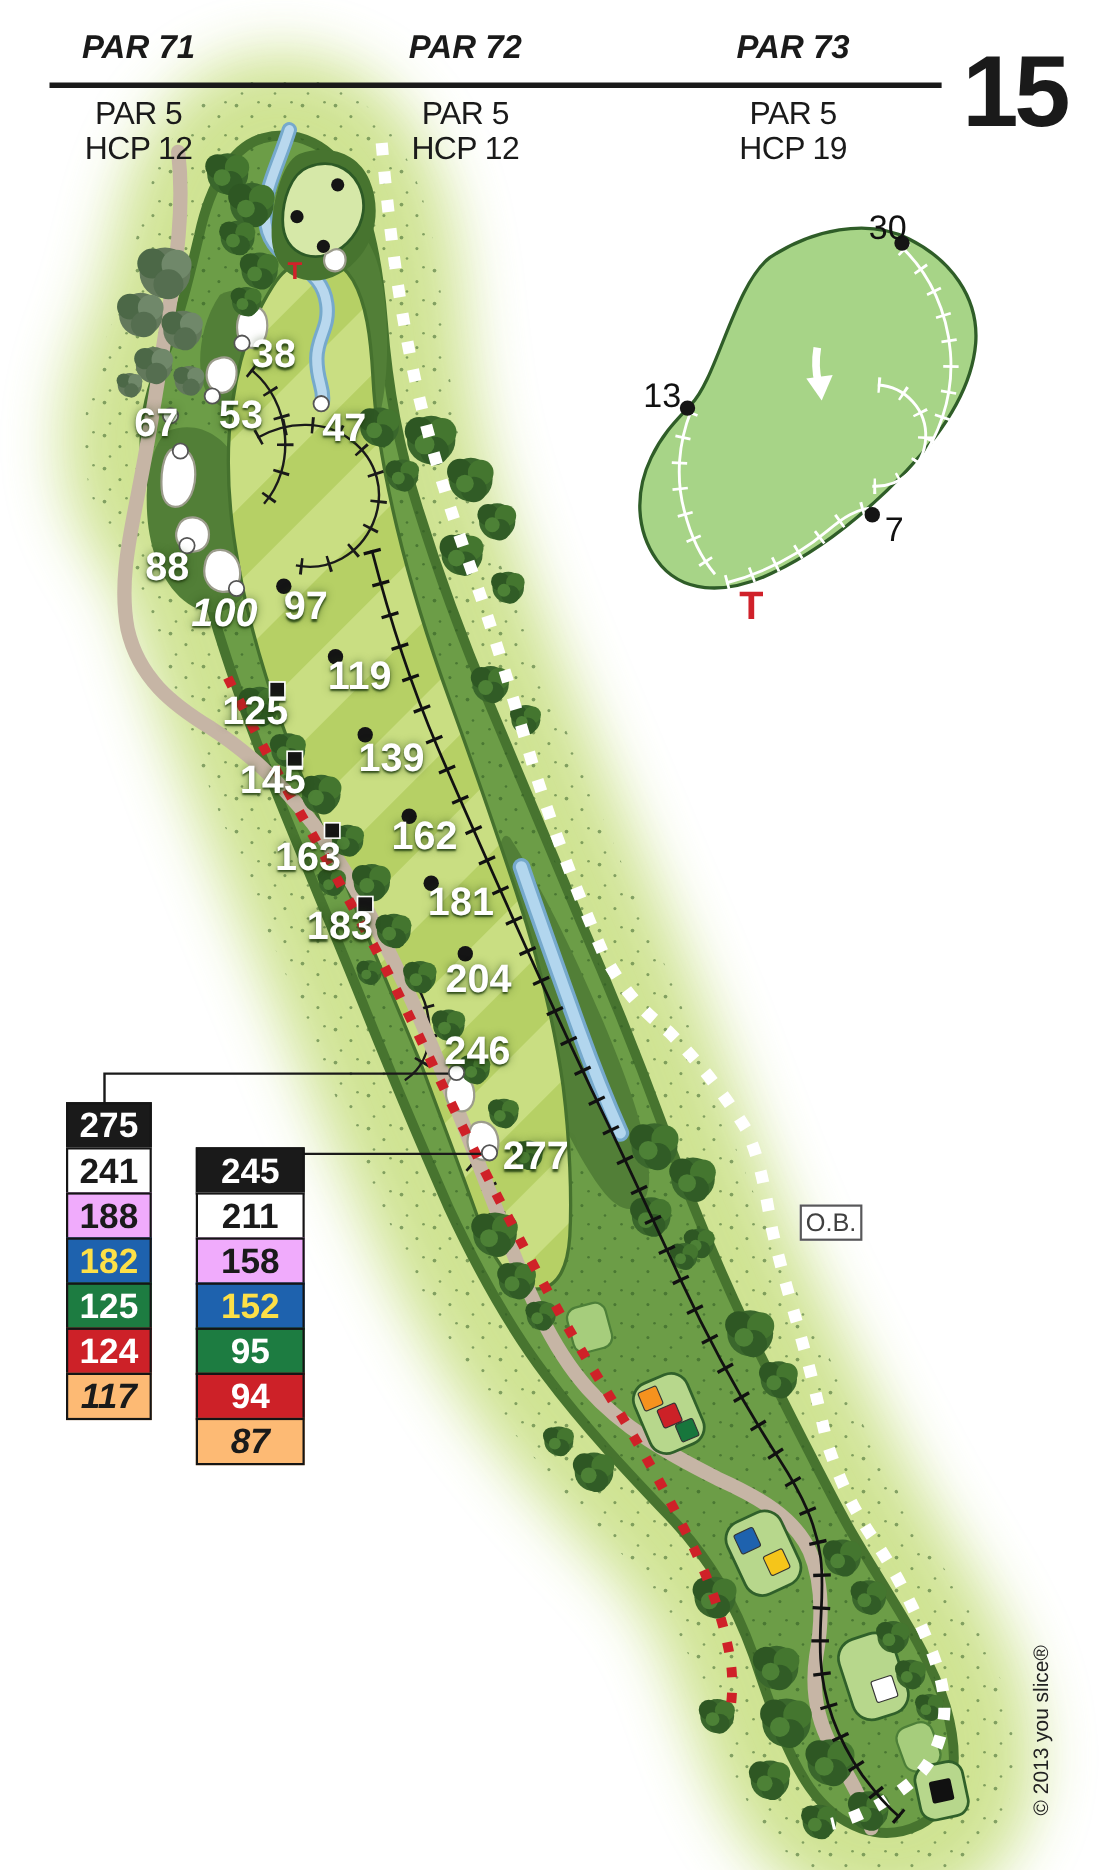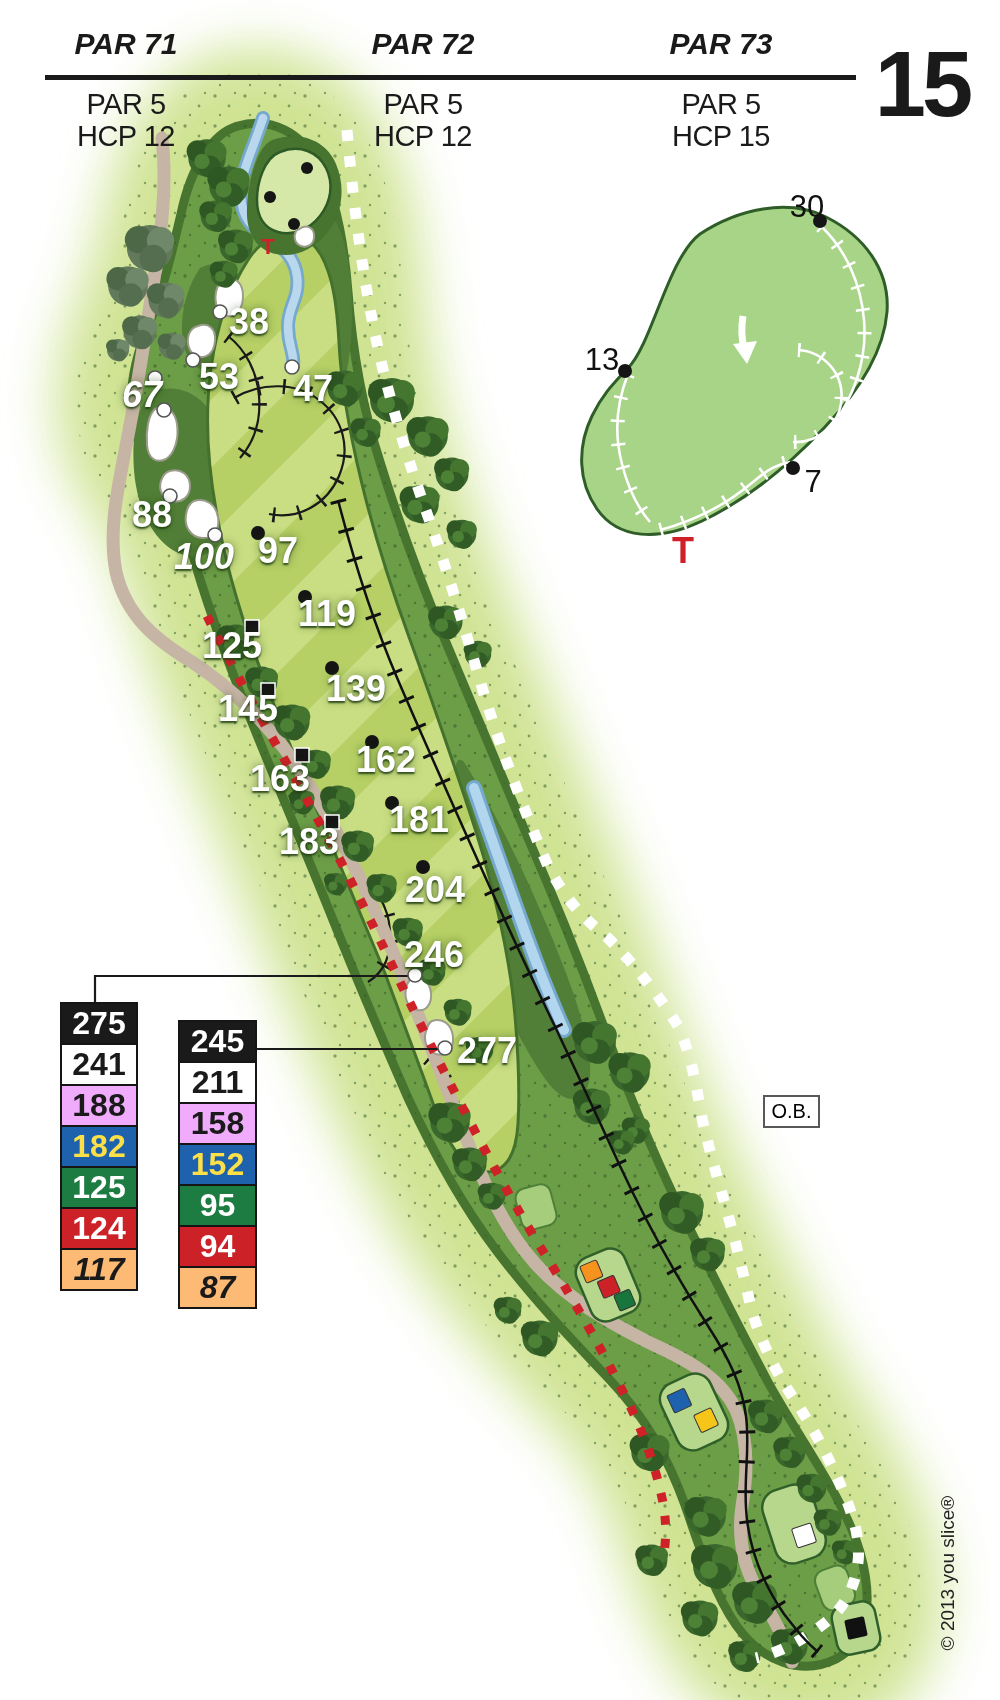--- a/index.html
+++ b/index.html
@@ -12,22 +12,22 @@
   .course-par{font-style:italic;font-weight:bold;font-size:30px;color:#1a1a1a;white-space:nowrap;}
   .hole-par,.hcp{font-size:29px;color:#1a1a1a;white-space:nowrap;letter-spacing:-0.5px;}
   .hole-num{font-weight:bold;font-size:92px;color:#1a1a1a;letter-spacing:-4px;white-space:nowrap;}
   
   .d{position:absolute;transform:translate(-50%,-50%);font-weight:bold;font-size:36px;color:#fff;
      text-shadow:0 2px 2px rgba(35,65,18,.9),0 0 8px rgba(35,65,18,.55);white-space:nowrap;}
   
   .g{position:absolute;transform:translate(-50%,-50%);font-size:31px;color:#111;white-space:nowrap;}
   .tmark{position:absolute;transform:translate(-50%,-50%);color:#d0212a;font-weight:bold;white-space:nowrap;}
   
-  .ob{border:2px solid #58585a;background:#fff;color:#000000;font-size:20px;
-      display:flex;align-items:center;justify-content:center;margin-left:36px;}
+  .ob{border:2px solid #58585a;background:#fff;color:#404040;font-size:23px;
+      display:flex;align-items:center;justify-content:center;}
   
   .ytable{position:absolute;}
   .yrow{height:39px;margin-top:-2px;border:2px solid #151515;display:flex;align-items:center;
         justify-content:center;font-weight:bold;font-size:32px;}
   .yrow:first-child{margin-top:0;}
   .c-black{background:#1a1a1a;color:#fff;text-align:right;}
   .c-white{background:#fff;color:#1a1a1a;}
   .c-yellow{background:#f0abfc;color:#1a1a1a;justify-content:center;}
   .c-blue{background:#1e62ae;color:#fde047;}
   .c-green{background:#1d7c41;color:#fff;}
@@ -288,28 +288,28 @@
   <div class="abs" style="left:0;top:0;width:1000px;height:160px;">
     <div class="abs hdr-line" style="left:45px;top:75px;width:811px;"></div>
     <div class="abs ctr course-par" style="left:126px;top:44px;">PAR 71</div>
     <div class="abs ctr course-par" style="left:423px;top:44px;">PAR 72</div>
     <div class="abs ctr course-par" style="left:721px;top:44px;">PAR 73</div>
     <div class="abs ctr hole-par" style="left:126px;top:104px;">PAR 5</div>
     <div class="abs ctr hole-par" style="left:423px;top:104px;">PAR 5</div>
     <div class="abs ctr hole-par" style="left:721px;top:104px;">PAR 5</div>
     <div class="abs ctr hcp" style="left:126px;top:136px;">HCP 12</div>
     <div class="abs ctr hcp" style="left:423px;top:136px;">HCP 12</div>
-    <div class="abs ctr hcp" style="left:721px;top:136px;">HCP 15</div>
+    <div class="abs ctr hcp" style="left:721px;top:136px;">HCP 19</div>
     <div class="abs ctr hole-num" style="left:922px;top:84px;">15</div>
   </div>
 
   <div>
     <div class="d" style="left:249px;top:322px;">38</div>
     <div class="d" style="left:219px;top:377px;">53</div>
-    <div class="d" style="left:142px;top:395px;font-style:italic;">67</div>
+    <div class="d" style="left:142px;top:384px;">67</div>
     <div class="d" style="left:313px;top:389px;">47</div>
     <div class="d" style="left:152px;top:515px;">88</div>
     <div class="d" style="left:204px;top:557px;font-style:italic;">100</div>
     <div class="d" style="left:278px;top:551px;">97</div>
     <div class="d" style="left:327px;top:614px;">119</div>
     <div class="d" style="left:232px;top:646px;">125</div>
     <div class="d" style="left:356px;top:689px;">139</div>
     <div class="d" style="left:248px;top:709px;">145</div>
     <div class="d" style="left:386px;top:760px;">162</div>
     <div class="d" style="left:280px;top:779px;">163</div>
@@ -346,21 +346,21 @@
         <span>125</span>
       </div>
     <div class="yrow c-red">
         <span>124</span>
       </div>
     <div class="yrow c-orange">
         <span>117</span>
       </div>
   </div>
 
-  <div class="ytable" style="left:178px;top:1020px;width:79px;">
+  <div class="ytable" style="left:178px;top:1043px;width:99px;">
     <div class="yrow c-black">
         <span>245</span>
       </div>
     <div class="yrow c-white">
         <span>211</span>
       </div>
     <div class="yrow c-yellow">
         <span>158</span>
       </div>
     <div class="yrow c-blue">

